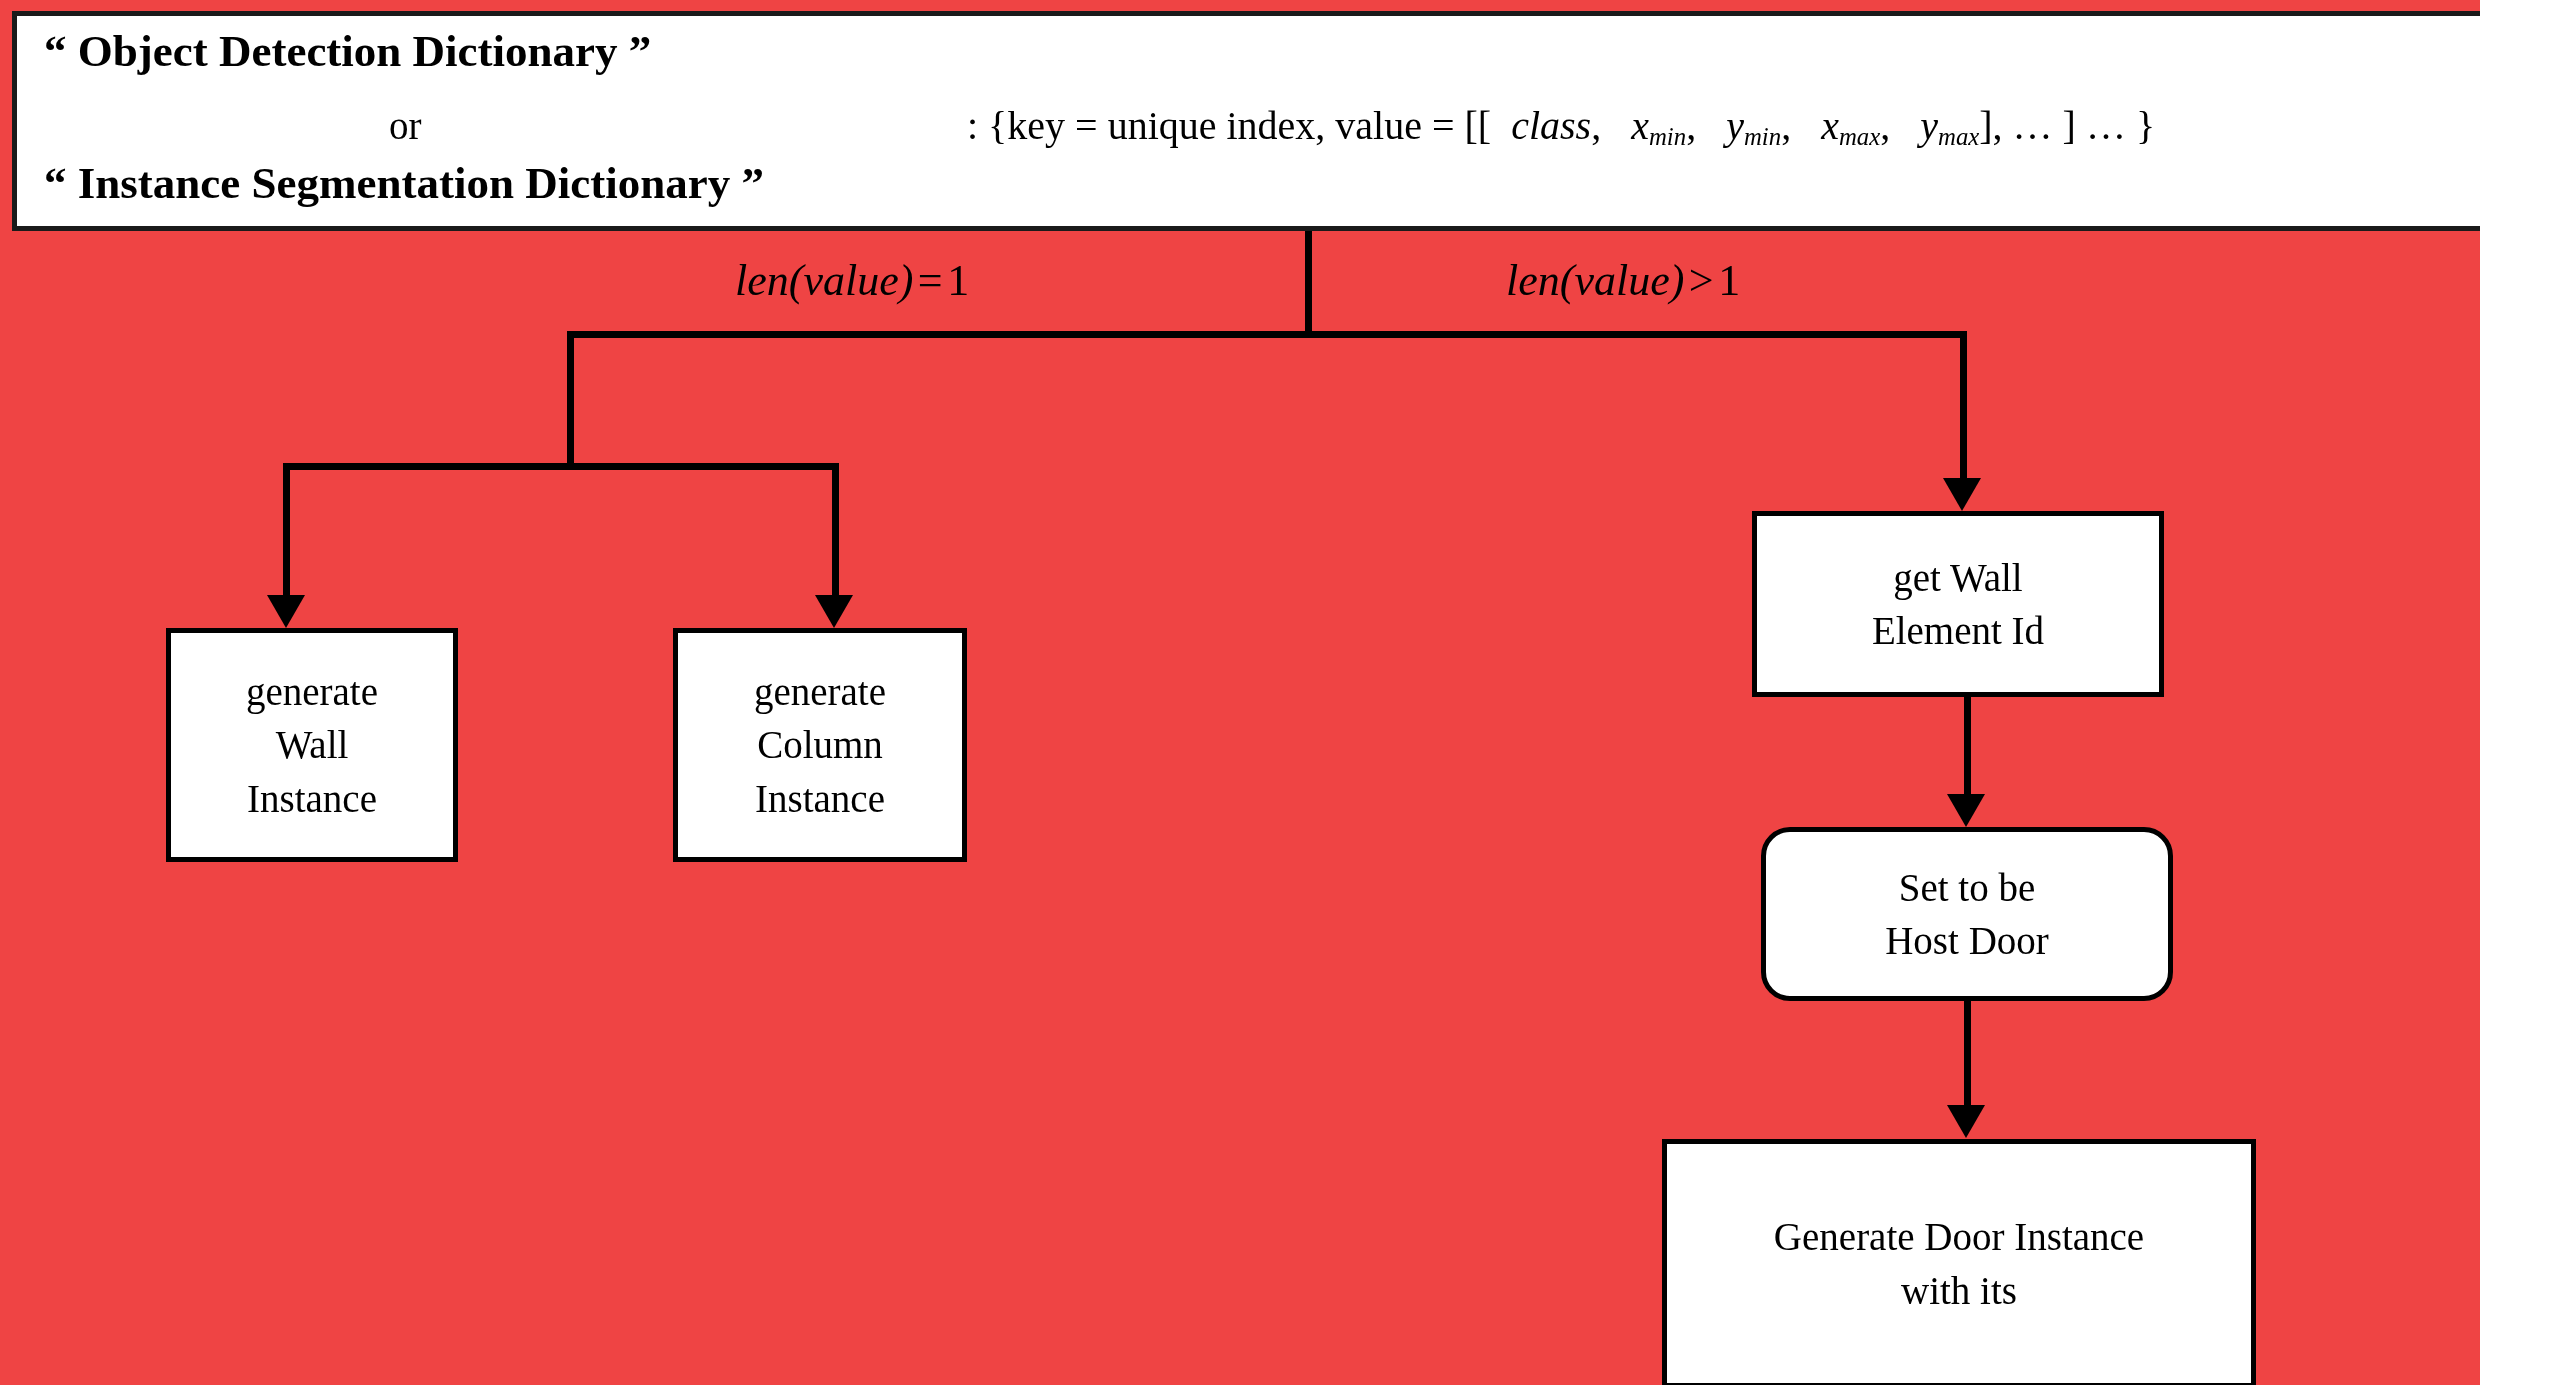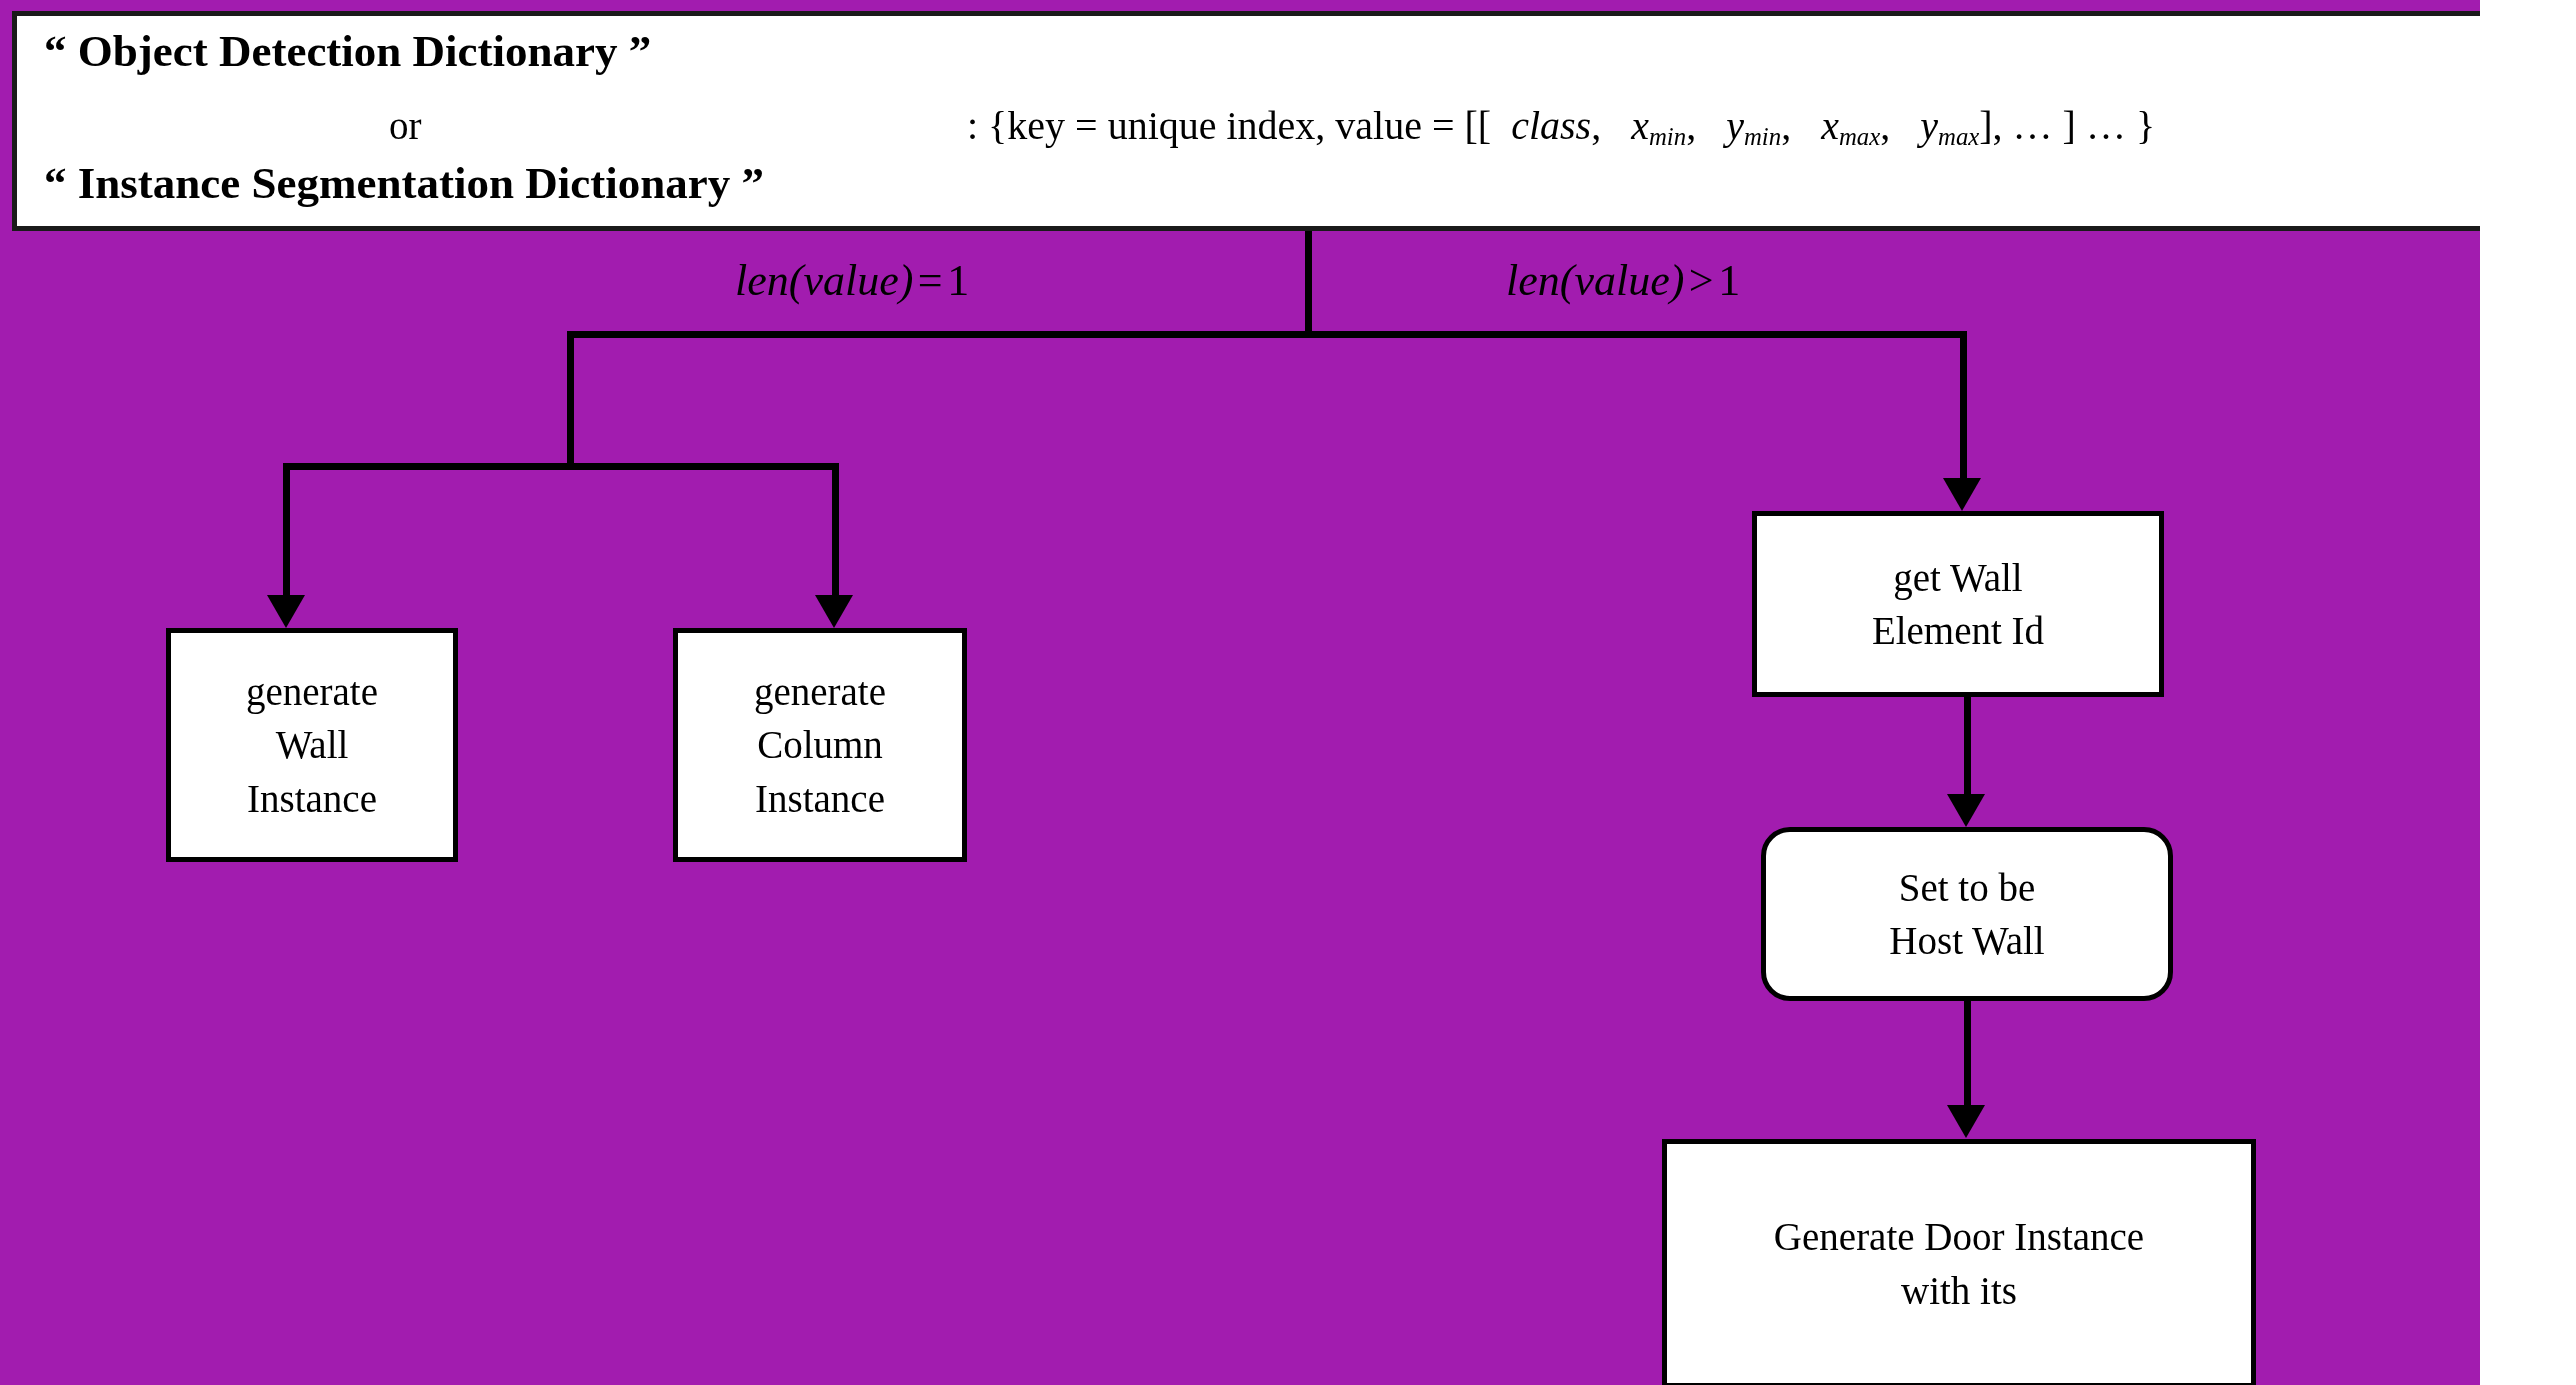--- a/index.html
+++ b/index.html
@@ -9,21 +9,21 @@
   }
   body {
     font-family: "Liberation Serif", "DejaVu Serif", serif;
     color: #000000;
   }
 
   #canvas {
     position: relative;
     width: 2480px;
     height: 1385px;
-    background: #a21caf;
+    background: #ef4444;
     overflow: hidden;
   }
 
   
   .root-box {
     position: absolute;
     left: 12px;
     top: 10.5px;
     width: 2551px;
     height: 220px;
@@ -193,21 +193,21 @@
     <span class="node-line">Instance</span>
   </div>
 
   <div class="node-box" id="box-wallid">
     <span class="node-line">get Wall</span>
     <span class="node-line">Element Id</span>
   </div>
 
   <div class="node-box" id="box-hostwall">
     <span class="node-line">Set to be</span>
-    <span class="node-line">Host Wall</span>
+    <span class="node-line">Host Door</span>
   </div>
 
   <div class="node-box" id="box-door">
     <span class="node-line">Generate Door Instance</span>
     <span class="node-line">with its</span>
   </div>
 
 </div>
 
 

